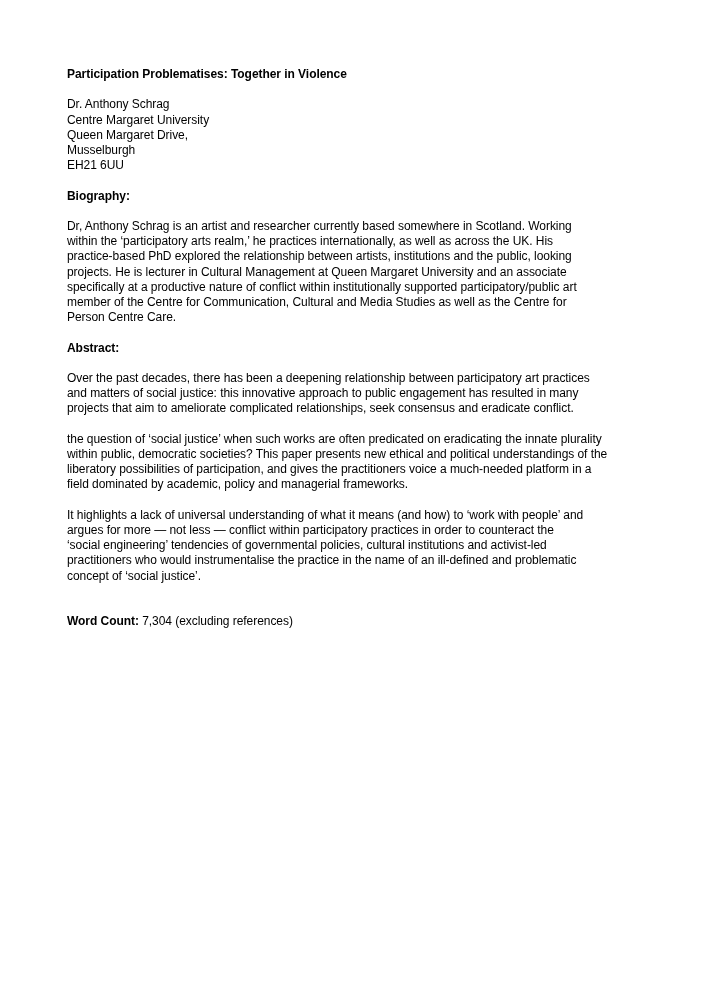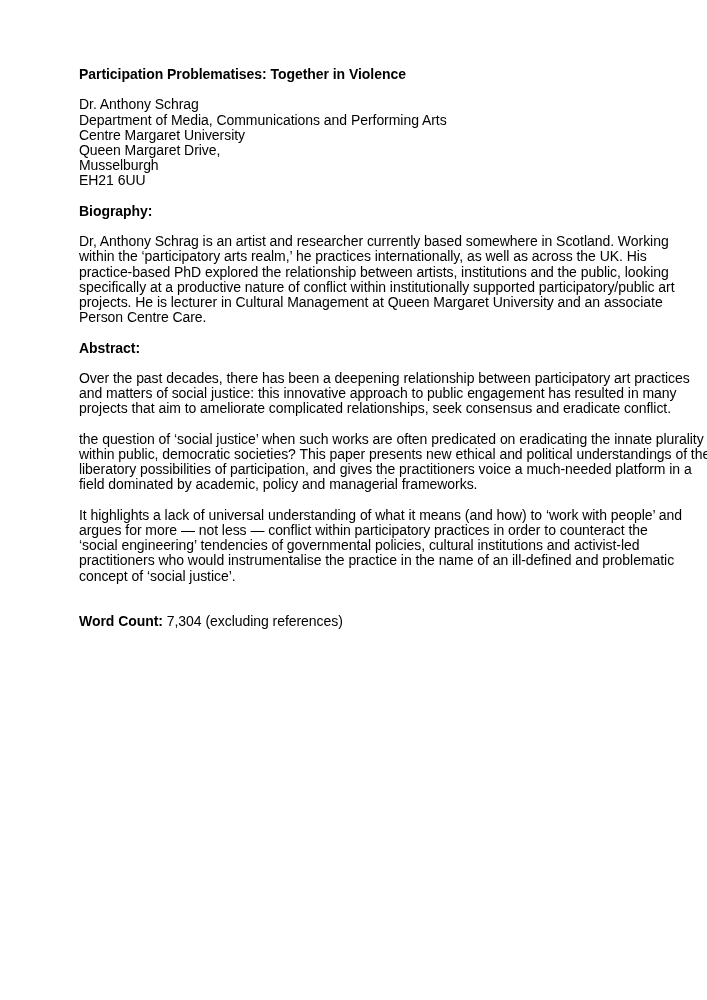--- a/index.html
+++ b/index.html
@@ -13,60 +13,59 @@
       position: relative;
       overflow: hidden;
       font-family: "Liberation Sans", sans-serif;
       color: #000000;
     }
     .page {
       position: absolute;
       left: 67px;
       top: 67px;
       width: 620px;
-      font-size: 14px;
+      font-size: 12px;
       line-height: 15.2px;
       letter-spacing: -0.05px;
-      margin-left: 12px;
     }
     .line {
       display: block;
       white-space: nowrap;
     }
     .bold { font-weight: bold; }
     .gap { height: 15.2px; }
     .inline-bold { font-weight: bold; }
   </style>
 </head>
 <body>
 
 <div class="page">
 
   <span class="line bold">Participation Problematises: Together in Violence</span>
   <div class="gap"></div>
 
   <div>
     <span class="line">Dr. Anthony Schrag</span>
-    <span class="line">Department of Media, Communications and Performing Arts</span>
     <span class="line">Centre Margaret University</span>
     <span class="line">Queen Margaret Drive,</span>
     <span class="line">Musselburgh</span>
     <span class="line">EH21 6UU</span>
   </div>
   <div class="gap"></div>
 
   <span class="line bold">Biography:</span>
   <div class="gap"></div>
 
   <div>
     <span class="line">Dr, Anthony Schrag is an artist and researcher currently based somewhere in Scotland.  Working</span>
     <span class="line">within the ‘participatory arts realm,’ he practices internationally, as well as across the UK. His</span>
     <span class="line">practice-based PhD explored the relationship between artists, institutions and the public, looking</span>
+    <span class="line">projects. He is lecturer in Cultural Management at Queen Margaret University and an associate</span>
     <span class="line">specifically at a productive nature of conflict within institutionally supported participatory/public art</span>
-    <span class="line">projects. He is lecturer in Cultural Management at Queen Margaret University and an associate</span>
+    <span class="line">member of the Centre for Communication, Cultural and Media Studies as well as the Centre for</span>
     <span class="line">Person Centre Care.</span>
   </div>
   <div class="gap"></div>
 
   <span class="line bold">Abstract:</span>
   <div class="gap"></div>
 
   <div>
     <span class="line">Over the past decades, there has been a deepening relationship between participatory art practices</span>
     <span class="line">and matters of social justice: this innovative approach to public engagement has resulted in many</span>

